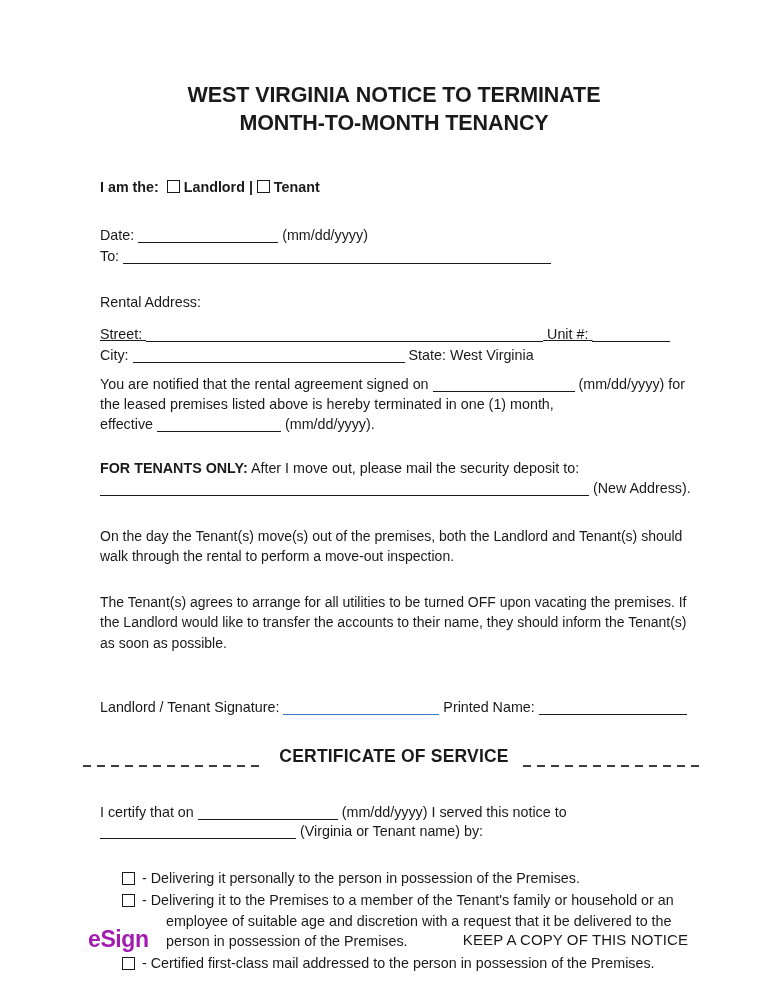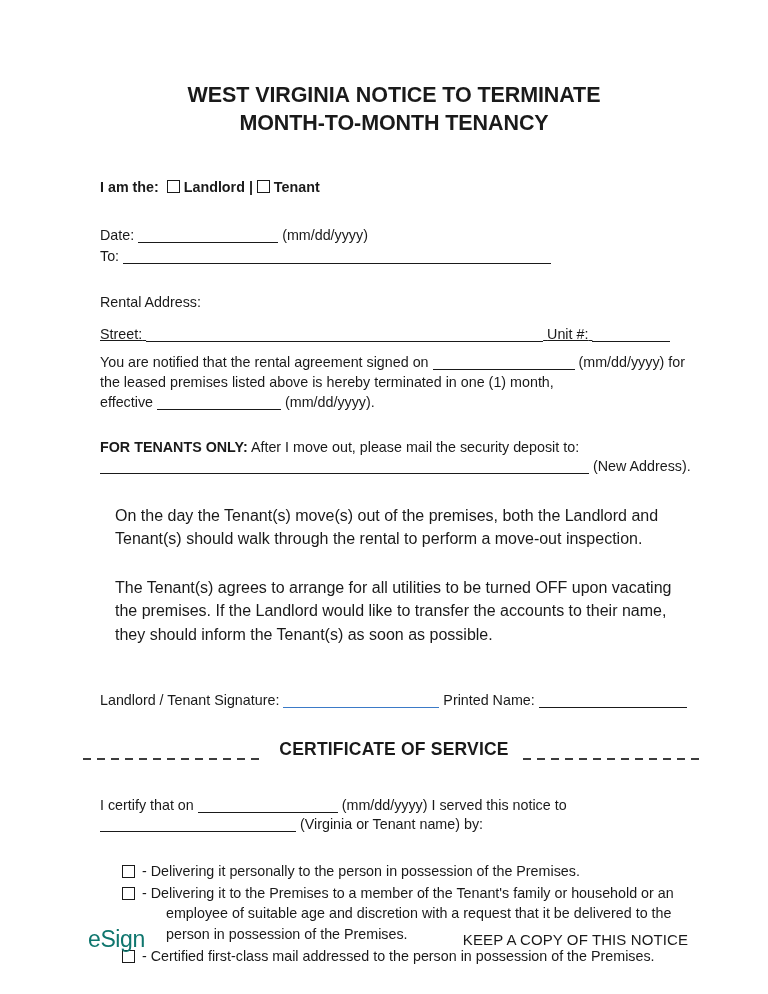--- a/index.html
+++ b/index.html
@@ -45,23 +45,22 @@
   .title-strong { font-weight: 700; }
   .title-rest   { font-weight: 600; }
 
   
   .row {
     font-size: 14.3px;
     line-height: 1.38;
     white-space: nowrap;
   }
   .para {
-    font-size: 16px;
+    font-size: 14px;
     line-height: 1.46;
-    margin-left: 15px;
   }
   .b { font-weight: 700; }
 
   
   .cbox {
     display: inline-block;
     width: 11px;
     height: 11px;
     border: 1.6px solid #1a1a1a;
     background: #ffffff;
@@ -150,23 +149,23 @@
     position: absolute;
     left: 78px;
     right: 90px;
     top: 926px;
     display: flex;
     align-items: center;
     justify-content: space-between;
   }
   .logo {
     font-size: 23px;
-    font-weight: 400;
+    font-weight: 700;
     letter-spacing: -0.4px;
-    color: #0f766e;
+    color: #a21caf;
   }
   .keep-copy {
     font-size: 15px;
     font-weight: 400;
     letter-spacing: 0.1px;
     color: #1a1a1a;
   }
 </style>
 </head>
 <body>
@@ -182,20 +181,21 @@
     <div class="row s-iam"><span class="b">I am the:</span>&nbsp;&nbsp;<span class="cbox"></span>&nbsp;<span class="b">Landlord</span>&nbsp;<span class="b">|</span>&nbsp;<span class="cbox"></span>&nbsp;<span class="b">Tenant</span></div>
 
     <div class="row s-date"><span>Date:</span> <span class="fill" style="width:140px"></span> <span>(mm/dd/yyyy)</span></div>
 
     <div class="row s-to"><span>To:</span> <span class="fill" style="width:428px"></span></div>
 
     <div class="row s-rental">Rental Address:</div>
 
     <div class="row s-street"><span>Street:</span> <span class="fill" style="width:397px"></span> <span>Unit #:</span> <span class="fill" style="width:78px"></span></div>
 
+    <div class="row s-city"><span>City:</span> <span class="fill" style="width:272px"></span> <span>State: West Virginia</span></div>
 
     <div class="s-notify">
       <div class="row"><span>You are notified that the rental agreement signed on</span> <span class="fill" style="width:142px"></span> <span>(mm/dd/yyyy) for</span></div>
       <div class="row">the leased premises listed above is hereby terminated in one (1) month,</div>
       <div class="row"><span>effective</span> <span class="fill" style="width:124px"></span> <span>(mm/dd/yyyy).</span></div>
     </div>
 
     <div class="row s-tenants"><span class="b">FOR TENANTS ONLY:</span><span> After I move out, please mail the security deposit to:</span></div>
 
     <div class="row s-newaddr"><span class="fill" style="width:489px"></span> <span>(New Address).</span></div>

